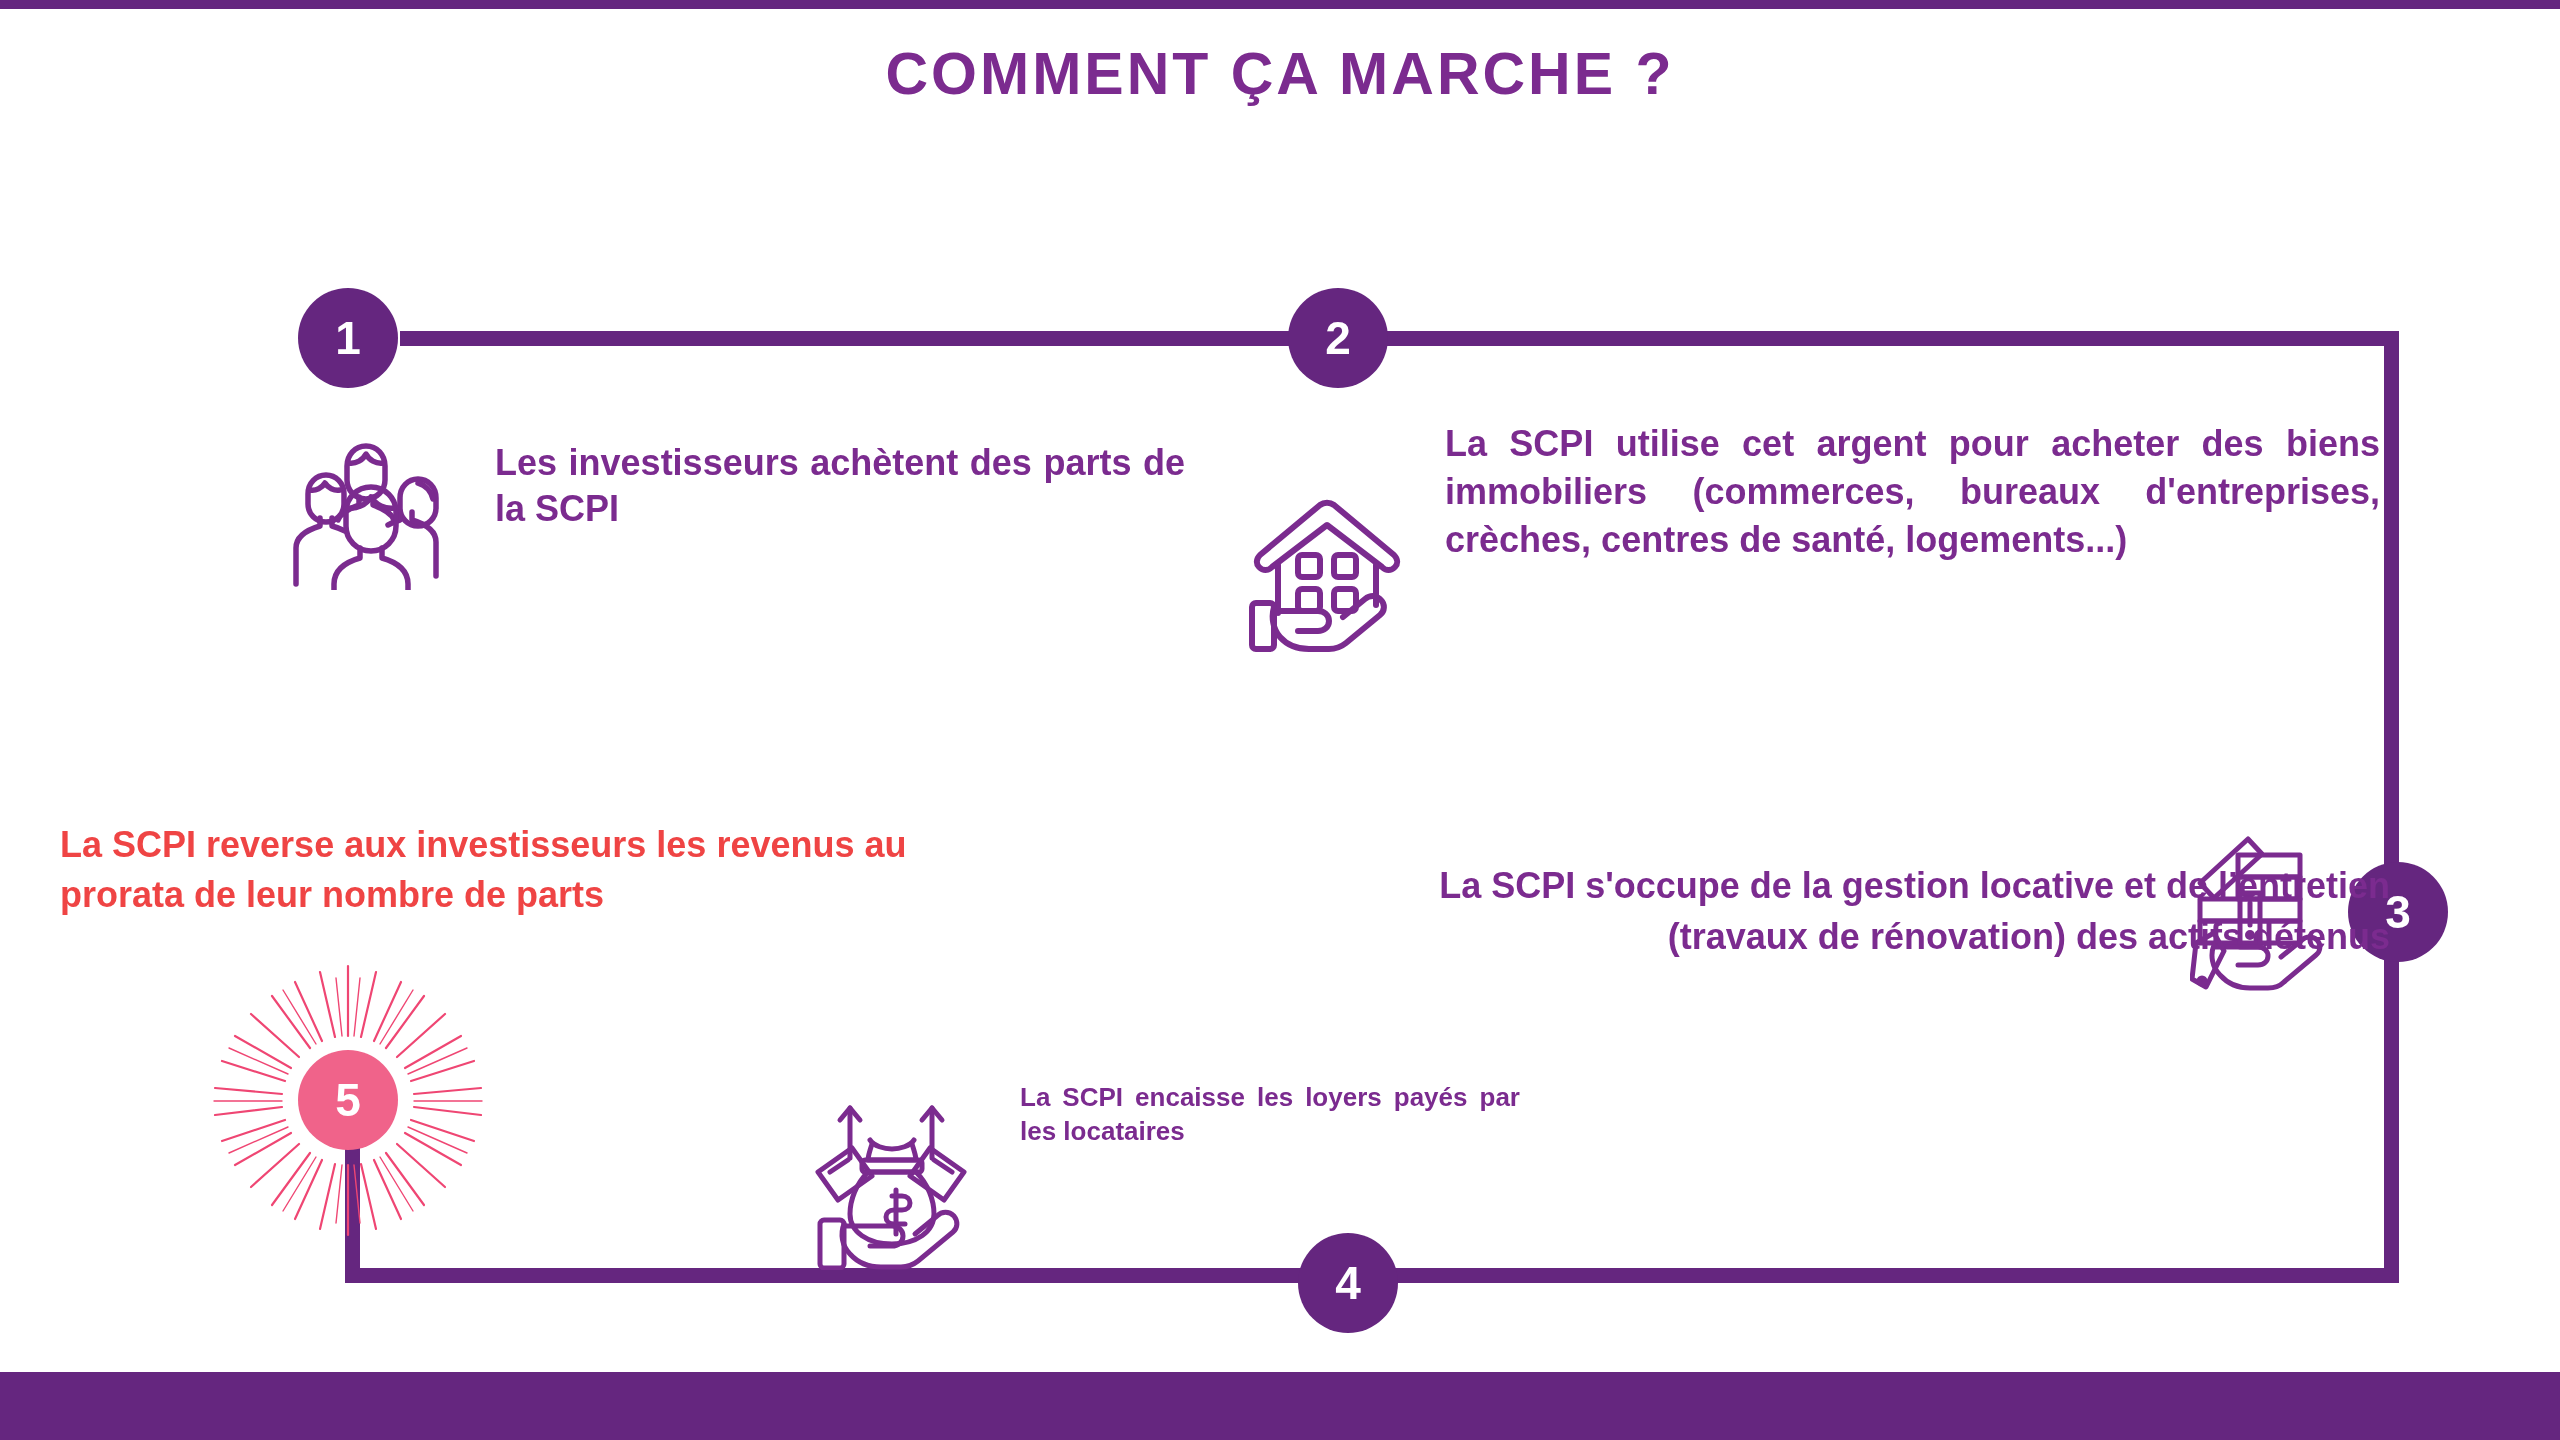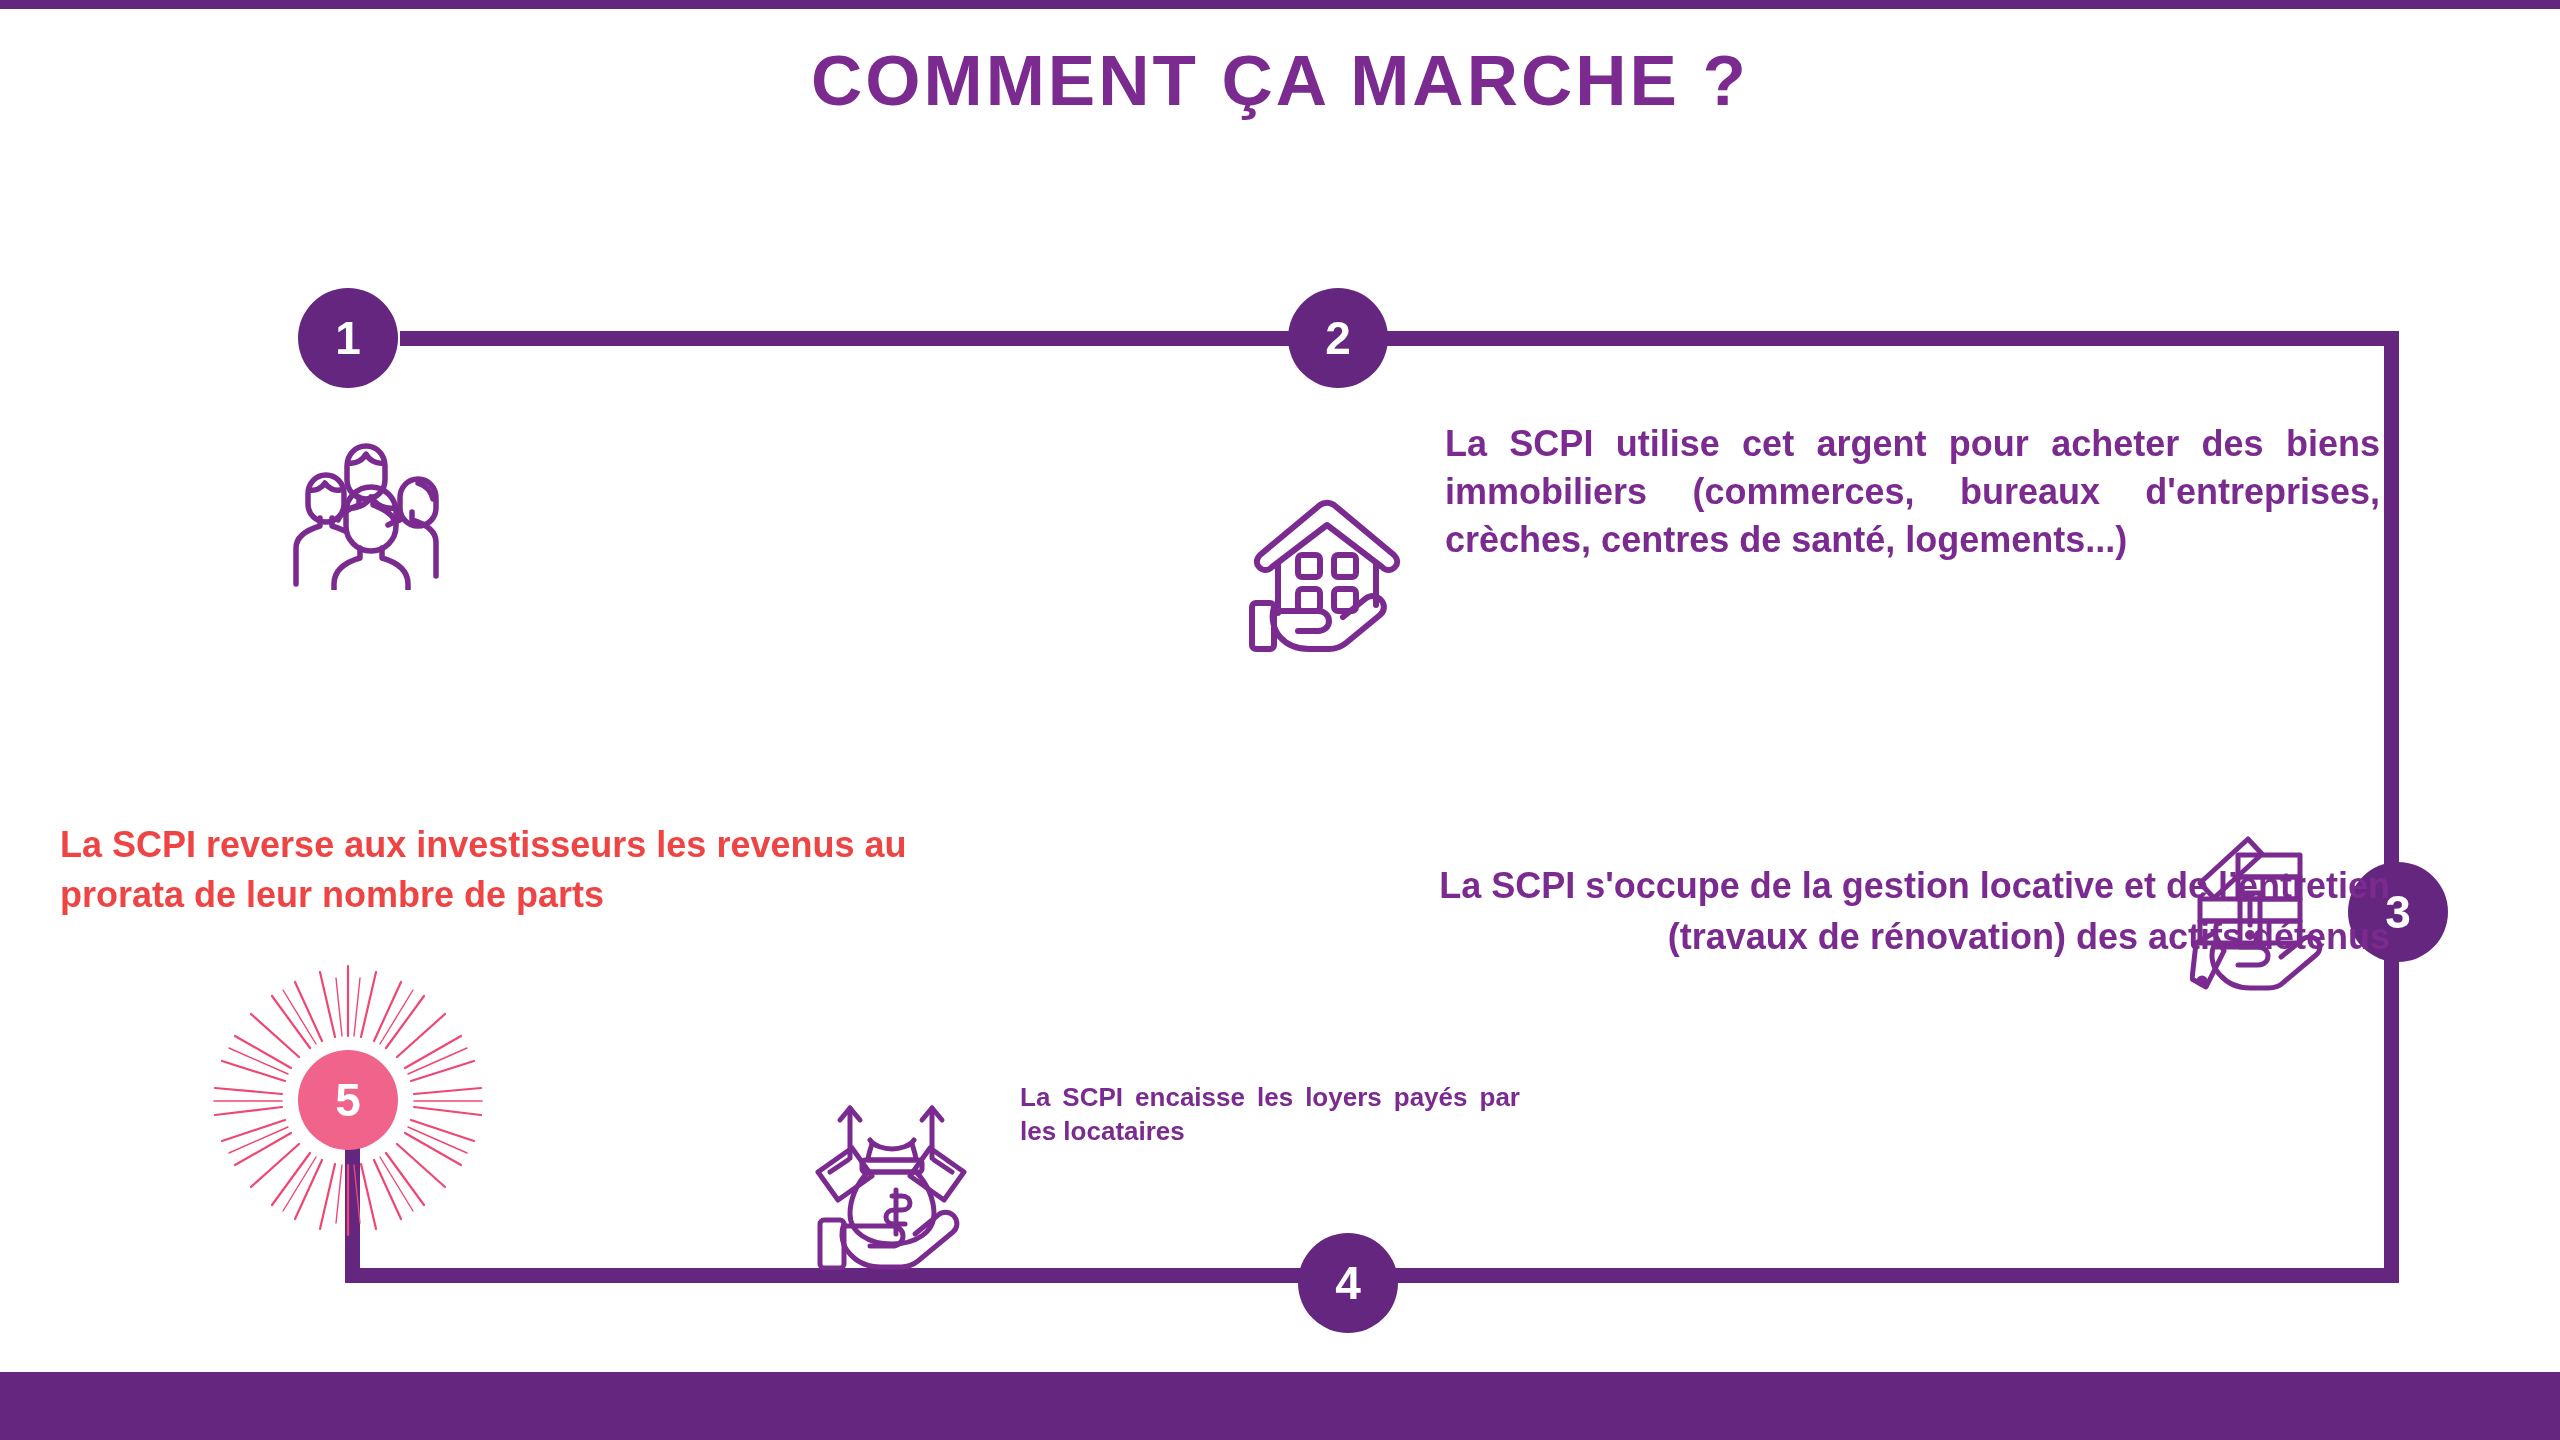--- a/index.html
+++ b/index.html
@@ -28,21 +28,21 @@
     width: 2560px; height: 68px;
     background: #65267f;
   }
 
   
   .title {
     position: absolute;
     left: 0; top: 40px;
     width: 2560px;
     text-align: center;
-    font-size: 71px;
+    font-size: 59px;
     font-weight: bold;
     letter-spacing: 3px;
     color: #7b2b8f;
     font-family: "Liberation Sans", sans-serif;
   }
 
   
   .conn {
     position: absolute;
     background: #65267f;
@@ -248,20 +248,21 @@
       <path d="M128 43c7 2 13 8 15 16"></path>
       <path d="M122 72v8c10 3 24 9 24 22v34"></path>
       <path d="M110 72v8c-4 1-8 3-12 5"></path>
 
       <path d="M56 72c0-14 11-25 25-25s25 11 25 25v14c0 14-11 25-25 25s-25-11-25-25z"></path>
       <path d="M58 68c9 1 18-3 23-11 5 8 14 12 23 11"></path>
       <path d="M70 108v10c-14 4-26 12-26 26v42"></path>
       <path d="M92 108v10c14 4 26 12 26 26v42"></path>
     </svg>
   </span>
+  <div class="step-text">Les investisseurs achètent des parts de la SCPI</div>
 </div>
 
 <div class="step step-2">
   <span class="icon">
     <svg width="160" height="160" viewBox="0 0 160 160" fill="none" stroke="#7b2b8f" stroke-width="6" stroke-linecap="round" stroke-linejoin="round">
 
       <path d="M12 60L72 10c4-3 10-3 14 0l60 50c4 4 4 9 1 12-4 4-9 4-13 0L79 30 24 72c-4 4-9 4-13 0-3-3-3-8 1-12z"></path>
 
       <path d="M30 70v48"></path>
       <path d="M128 70v40"></path>

